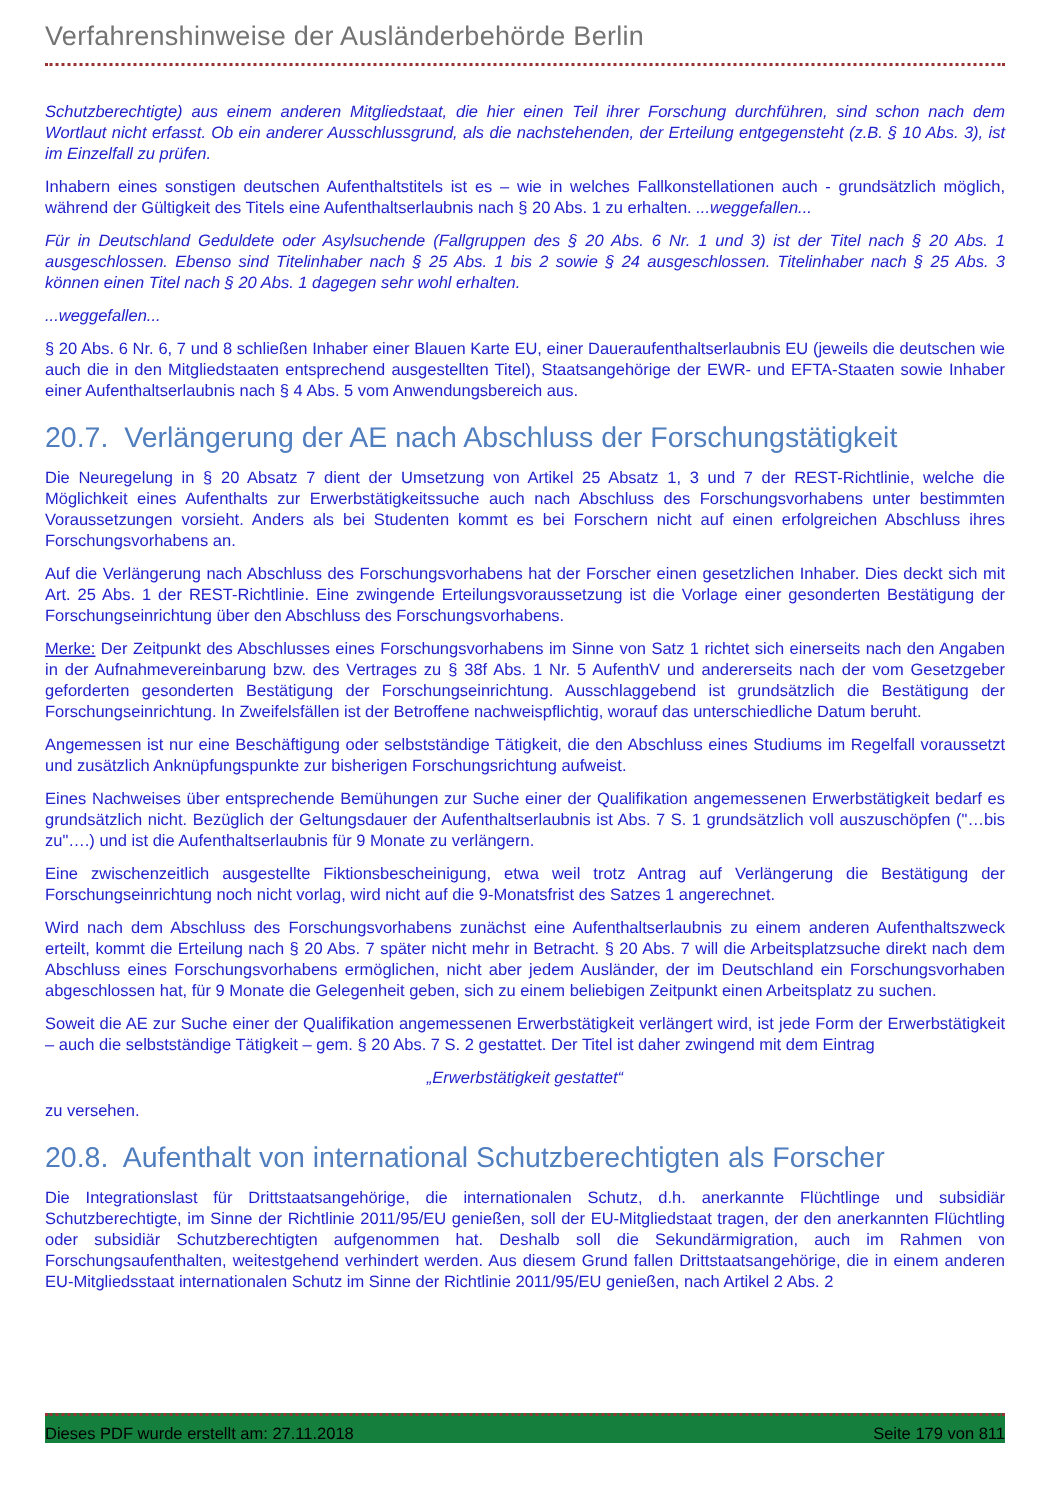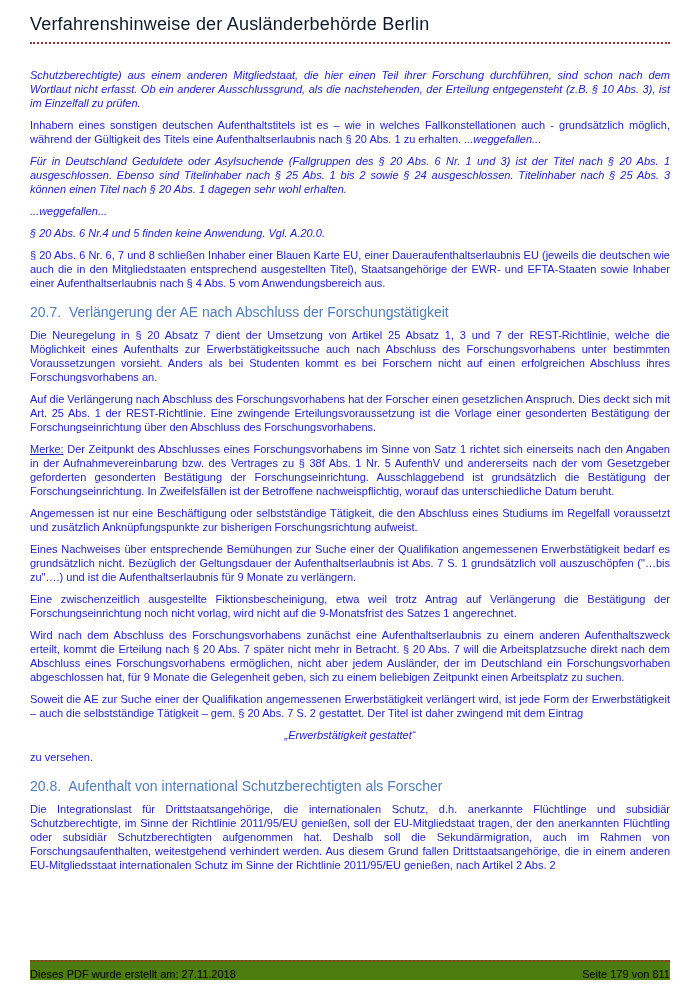--- a/index.html
+++ b/index.html
@@ -9,54 +9,54 @@
     box-sizing: border-box;
     position: relative;
     background: #ffffff;
     padding: 14px 30px 0 30px;
     overflow: hidden;
     font-family: "Liberation Sans", sans-serif;
   }
   .doc-title {
     font-size: 18px;
     font-weight: 400;
-    color: #0f172a;
+    color: #737373;
     letter-spacing: 0.2px;
     margin: 0 0 7px 0;
   }
   .dotted-rule {
     border-top: 2px dotted #993333;
     height: 0;
   }
   #doc-body { margin-top: 24px; }
   #doc-body p {
     color: #2222cc;
     font-size: 11px;
     line-height: 14px;
     text-align: justify;
     margin: 0 0 8px 0;
   }
   #doc-body p.italic { font-style: italic; }
   #doc-body p.center { text-align: center; }
   #doc-body h2 {
     color: #4f7dbe;
-    font-size: 14px;
+    font-size: 19px;
     font-weight: 400;
     margin: 14px 0 8px 0;
     text-align: left;
   }
   .b { font-weight: normal; }
   .i { font-style: italic; }
   .u { text-decoration: underline; }
   .footer {
     position: absolute;
     left: 30px;
     right: 30px;
-    bottom: 10px;
-    background: #4d7c0f;
+    bottom: 28px;
+    background: #15803d;
   }
   .footer-row {
     display: flex;
     justify-content: space-between;
     font-size: 11px;
     color: #000000;
     margin-top: 6px;
   }
 </style>
 </head>
@@ -64,25 +64,24 @@
 
 <div class="page">
   <h1 class="doc-title">Verfahrenshinweise der Ausländerbehörde Berlin</h1>
   <div class="dotted-rule"></div>
 
   <div id="doc-body">
       <p class="para italic"><span>Schutzberechtigte) aus einem anderen Mitgliedstaat, die hier einen Teil ihrer Forschung durchführen, sind schon nach dem Wortlaut nicht erfasst. Ob ein anderer Ausschlussgrund, als die nachstehenden, der Erteilung entgegensteht (z.B. § 10 Abs. 3), ist im Einzelfall zu prüfen.</span></p>
       <p class="para"><span>Inhabern eines sonstigen </span><span class="b">deutschen Aufenthaltstitels</span><span> ist es – wie in welches Fallkonstellationen auch - grundsätzlich möglich, </span><span class="b">während der Gültigkeit</span><span> des Titels eine Aufenthaltserlaubnis nach § 20 Abs. 1 zu erhalten. </span><span class="i">...weggefallen...</span></p>
       <p class="para italic"><span>Für in Deutschland </span><span class="b">Geduldete</span><span> oder </span><span class="b">Asylsuchende</span><span> (Fallgruppen des § 20 Abs. 6 Nr. 1 und 3) ist der Titel nach § 20 Abs. 1 ausgeschlossen. Ebenso sind Titelinhaber nach § 25 Abs. 1 bis 2 sowie § 24 ausgeschlossen. Titelinhaber nach § 25 Abs. 3 können einen Titel nach § 20 Abs. 1 dagegen sehr wohl erhalten.</span></p>
       <p class="para italic"><span>...weggefallen...</span></p>
-      <p class="para italic"><span>§ 20 Abs. 6 Nr.4 und 5 finden keine Anwendung. Vgl. A.20.0.</span></p>
       <p class="para"><span>§ 20 Abs. 6 Nr. 6, 7 und 8 schließen Inhaber einer </span><span class="b">Blauen Karte EU</span><span>, einer </span><span class="b">Daueraufenthaltserlaubnis EU</span><span> (jeweils die deutschen wie auch die in den Mitgliedstaaten entsprechend ausgestellten Titel), Staatsangehörige der </span><span class="b">EWR</span><span>- und </span><span class="b">EFTA</span><span>-Staaten sowie Inhaber einer Aufenthaltserlaubnis nach </span><span class="b">§ 4 Abs. 5</span><span> vom Anwendungsbereich aus.</span></p>
       <h2>20.7.&nbsp; Verlängerung der AE nach Abschluss der Forschungstätigkeit</h2>
       <p class="para"><span>Die Neuregelung in § 20 Absatz 7 dient der Umsetzung von Artikel 25 Absatz 1, 3 und 7 der REST-Richtlinie, welche die Möglichkeit eines Aufenthalts zur Erwerbstätigkeitssuche auch nach Abschluss des Forschungsvorhabens unter bestimmten Voraussetzungen vorsieht. Anders als bei Studenten kommt es bei Forschern nicht auf einen erfolgreichen Abschluss ihres Forschungsvorhabens an.</span></p>
-      <p class="para"><span>Auf die Verlängerung nach Abschluss des Forschungsvorhabens hat der Forscher einen gesetzlichen </span><span class="b">Anspruch</span><span>. Dies deckt sich mit Art. 25 Abs. 1 der REST-Richtlinie. Eine zwingende Erteilungsvoraussetzung ist die Vorlage einer gesonderten Bestätigung der Forschungseinrichtung über den Abschluss des Forschungsvorhabens.</span></p>
+      <p class="para"><span>Auf die Verlängerung nach Abschluss des Forschungsvorhabens hat der Forscher einen gesetzlichen </span><span class="b">Inhaber</span><span>. Dies deckt sich mit Art. 25 Abs. 1 der REST-Richtlinie. Eine zwingende Erteilungsvoraussetzung ist die Vorlage einer gesonderten Bestätigung der Forschungseinrichtung über den Abschluss des Forschungsvorhabens.</span></p>
       <p class="para"><span class="b u">Merke:</span><span> Der Zeitpunkt des Abschlusses eines Forschungsvorhabens im Sinne von Satz 1 richtet sich einerseits nach den Angaben in der Aufnahmevereinbarung bzw. des Vertrages zu § 38f Abs. 1 Nr. 5 AufenthV und andererseits nach der vom Gesetzgeber geforderten gesonderten Bestätigung der Forschungseinrichtung. Ausschlaggebend ist grundsätzlich die </span><span class="b">Bestätigung der Forschungseinrichtung</span><span>. In Zweifelsfällen ist der Betroffene nachweispflichtig, worauf das unterschiedliche Datum beruht.</span></p>
       <p class="para"><span>Angemessen ist nur eine Beschäftigung oder selbstständige Tätigkeit, die den Abschluss eines Studiums im Regelfall voraussetzt und zusätzlich Anknüpfungspunkte zur bisherigen Forschungsrichtung aufweist.</span></p>
       <p class="para"><span>Eines Nachweises über entsprechende Bemühungen zur Suche einer der Qualifikation angemessenen </span><span class="b">Erwerbstätigkeit</span><span> bedarf es grundsätzlich nicht. Bezüglich der Geltungsdauer der Aufenthaltserlaubnis ist Abs. 7 S. 1 grundsätzlich voll auszuschöpfen ("…bis zu"….) und ist die Aufenthaltserlaubnis für 9 Monate zu verlängern.</span></p>
       <p class="para"><span>Eine zwischenzeitlich ausgestellte Fiktionsbescheinigung, etwa weil trotz Antrag auf Verlängerung die Bestätigung der Forschungseinrichtung noch nicht vorlag, wird nicht auf die 9-Monatsfrist des Satzes 1 angerechnet.</span></p>
       <p class="para"><span>Wird nach dem Abschluss des Forschungsvorhabens </span><span class="b">zunächst eine Aufenthaltserlaubnis zu einem anderen Aufenthaltszweck</span><span> erteilt, kommt die Erteilung nach § 20 Abs. 7 später nicht mehr in Betracht. § 20 Abs. 7 will die Arbeitsplatzsuche direkt nach dem Abschluss eines Forschungsvorhabens ermöglichen, nicht aber jedem Ausländer, der im Deutschland ein Forschungsvorhaben abgeschlossen hat, für 9 Monate die Gelegenheit geben, sich zu einem beliebigen Zeitpunkt einen Arbeitsplatz zu suchen.</span></p>
       <p class="para"><span>Soweit die AE zur Suche einer der Qualifikation angemessenen Erwerbstätigkeit verlängert wird, ist jede Form der </span><span class="b">Erwerbstätigkeit</span><span> – auch die selbstständige Tätigkeit – gem. § 20 Abs. 7 S. 2 gestattet. Der Titel ist daher zwingend mit dem Eintrag</span></p>
       <p class="para center"><span class="b i">„Erwerbstätigkeit gestattet“</span></p>
       <p class="para"><span>zu versehen.</span></p>
       <h2>20.8.&nbsp; Aufenthalt von international Schutzberechtigten als Forscher</h2>
       <p class="para"><span>Die Integrationslast für Drittstaatsangehörige, die internationalen Schutz, d.h. anerkannte Flüchtlinge und subsidiär Schutzberechtigte, im Sinne der Richtlinie 2011/95/EU genießen, soll der EU-Mitgliedstaat tragen, der den anerkannten Flüchtling oder subsidiär Schutzberechtigten aufgenommen hat. Deshalb soll die Sekundärmigration, auch im Rahmen von Forschungsaufenthalten, weitestgehend verhindert werden. Aus diesem Grund fallen Drittstaatsangehörige, die in einem anderen EU-Mitgliedsstaat internationalen Schutz im Sinne der Richtlinie 2011/95/EU genießen, nach Artikel 2 Abs. 2</span></p>

